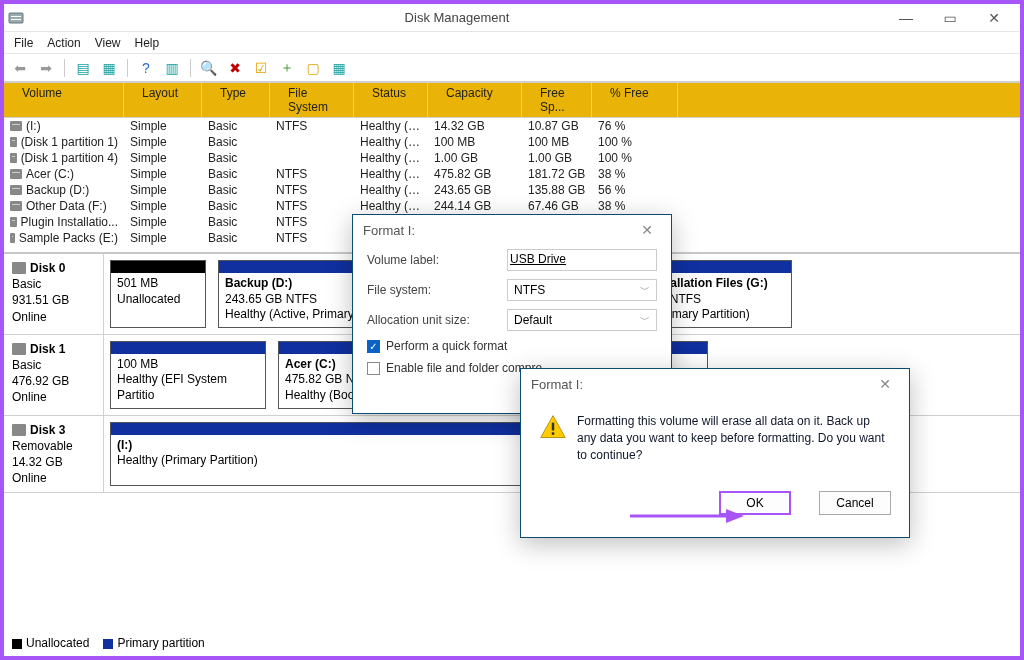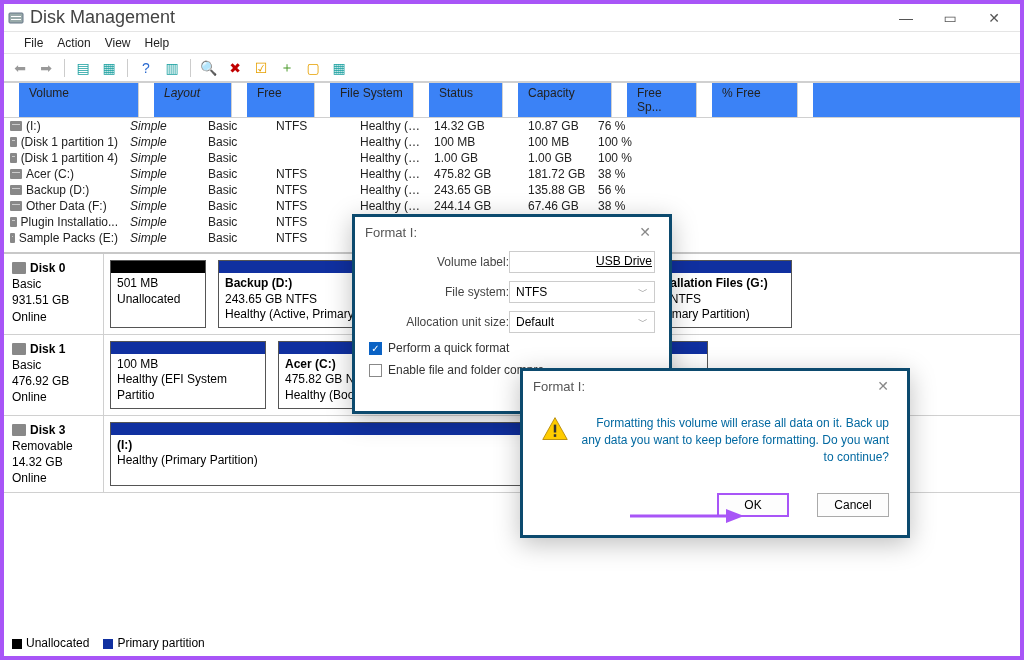--- a/index.html
+++ b/index.html
@@ -2,52 +2,52 @@
 <html><head>
 <meta charset="utf-8">
 <style>
   * { box-sizing: border-box; }
   body { margin: 0; font-family: "Segoe UI", Tahoma, sans-serif; font-size: 12px; color: #000; background: #fff; }
   .frame { width: 1024px; height: 660px; border: 4px solid #a855f7; position: relative; overflow: hidden; background: #fff; }
 
   
   .titlebar { height: 28px; display: flex; align-items: center; padding: 0 4px; border-bottom: 1px solid #e5e5e5; }
   .titlebar .app-icon { width:16px; height:16px; display:inline-flex; align-items:center; justify-content:center; margin-right:6px; }
-  .titlebar .title { flex: 1; font-size: 18px; color:#444; }
+  .titlebar .title { flex: 1; font-size: 13px; color:#444;text-align:center; }
   .winbtns { display:flex; }
   .winbtn { width:44px; height:28px; display:flex; align-items:center; justify-content:center; font-size:14px; color:#555; }
 
   
-  .menubar { height: 22px; display:flex; align-items:center; padding: 0 20px; gap: 14px; border-bottom: 1px solid #e5e5e5; }
+  .menubar { height: 22px; display:flex; align-items:center; padding: 0 10px; gap: 14px; border-bottom: 1px solid #e5e5e5; }
   .menubar span { color:#222; cursor:default; }
 
   
   .toolbar { height: 28px; display:flex; align-items:center; padding: 2px 6px; gap: 6px; border-bottom: 1px solid #d0d0d0; }
   .tbtn { width:20px; height:20px; display:flex; align-items:center; justify-content:center; font-size:14px; color:#555; }
   .tsep { width:1px; height:18px; background:#ccc; margin:0 2px; }
   .tbtn.cyan { color:#1aa0a0; }
   .tbtn.red { color:#c00000; }
   .tbtn.orange { color:#e6a000; }
   .tbtn.green { color:#4a9a2a; }
   .tbtn.blue { color:#2a6ad0; }
   .tbtn.pale { color:#999; }
 
   
   .table { border-top:1px solid #d0d0d0; }
   .thead { display:flex; background:#fff; border-bottom:1px solid #d0d0d0; }
-  .th { padding: 3px 10px; border-right:1px solid #d0d0d0; font-size:12px; color:#222; background:#3b82f6;margin-left:15px; }
+  .th { padding: 3px 18px; border-right:1px solid #d0d0d0; font-size:12px; color:#222; background:#eab308; }
   .tbody { }
   .tr { display:flex; padding: 0; height:16px; align-items:center; }
   .td { padding: 0 6px; font-size:12px; color:#222; overflow:hidden; white-space:nowrap; text-overflow:ellipsis; }
   .td.vol { display:flex; align-items:center; gap:4px; }
   .drv-icon { width:12px; height:10px; background:#888; border-radius:1px; display:inline-block; position:relative; }
   .drv-icon::before { content:''; position:absolute; left:2px; right:2px; top:3px; height:1px; background:#ccc; }
 
   
-  .c0 { width:120px; } .c1 { width:78px;font-style:italic; } .c2 { width:68px; } .c3 { width:84px; }
+  .c0 { width:120px; } .c1 { width:78px; } .c2 { width:68px; } .c3 { width:84px; }
   .c4 { width:74px; } .c5 { width:94px; } .c6 { width:70px; } .c7 { width:86px; }
 
   
   .diskview { margin-top:6px; border-top:2px solid #c8c8c8; }
   .diskrow { display:flex; border-bottom:1px solid #d0d0d0; min-height:76px; }
   .diskinfo { width:100px; padding:6px 8px; border-right:1px solid #d0d0d0; font-size:12px; line-height:1.35; background:#fff; }
   .diskinfo b { display:flex; align-items:center; gap:4px; }
   .hdd-icon { width:14px; height:12px; background:#888; border-radius:1px; display:inline-block; }
   .partitions { flex:1; display:flex; gap:8px; padding:6px 6px; align-items:stretch; }
   .part { border:1px solid #555; margin-right:4px; display:flex; flex-direction:column; font-size:12px; }
@@ -57,21 +57,21 @@
   .stripe.primary { background:#1030a0; }
   .part.unalloc { border:1px solid #555; }
   .part .label { font-weight:bold; }
 
   
   .legend { position:absolute; left:8px; bottom:6px; display:flex; gap:14px; font-size:12px; align-items:center; }
   .sw { width:10px; height:10px; display:inline-block; margin-right:4px; vertical-align:middle; }
   .sw.black { background:#000; } .sw.blue { background:#1030a0; }
 
   
-  .dialog { position:absolute; background:#fff; border:3px solid #0c4a6e; box-shadow: 0 6px 24px rgba(0,0,0,.25); text-align: right; }
+  .dialog { position:absolute; background:#fff; border:1px solid #0c4a6e; box-shadow: 0 6px 24px rgba(0,0,0,.25); }
   .dialog .dtitle { height:30px; display:flex; align-items:center; padding:0 10px; color:#555; font-size:13px; }
   .dialog .dclose { position:absolute; right:6px; top:4px; width:36px; height:22px; display:flex; align-items:center; justify-content:center; color:#888; font-size:14px; }
   .formrow { display:flex; align-items:center; padding:4px 14px; }
   .formrow .lbl { width:140px; color:#444; }
   .txt { flex:1; height:22px; border:1px solid #ccc; padding:2px 2px; font-size:12px;text-decoration:underline; }
   .sel { flex:1; height:22px; border:1px solid #ccc; padding:2px 6px; font-size:12px; display:flex; align-items:center; justify-content:space-between; }
   .chev { font-size:10px; color:#888; }
   .chkrow { display:flex; align-items:center; gap:6px; padding:4px 14px; color:#333; }
   .chk { width:13px; height:13px; border:1px solid #888; display:inline-flex; align-items:center; justify-content:center; font-size:10px; }
   .chk.checked { background:#0a62c4; border-color:#0a62c4; color:#fff; }
@@ -126,21 +126,21 @@
     <span class="tbtn orange">☑</span>
     <span class="tbtn green">＋</span>
     <span class="tbtn orange">▢</span>
     <span class="tbtn cyan">▦</span>
   </div>
 
   <div class="table">
     <div class="thead">
       <div class="th c0">Volume</div>
       <div class="th c1">Layout</div>
-      <div class="th c2">Free</div>
+      <div class="th c2">Type</div>
       <div class="th c3">File System</div>
       <div class="th c4">Status</div>
       <div class="th c5">Capacity</div>
       <div class="th c6">Free Sp...</div>
       <div class="th c7">% Free</div>
       <div class="th" style="flex:1;border-right:none;"></div>
     </div>
     <div class="tbody" id="tbody">
         <div class="tr">
           <div class="td c0 vol">
@@ -360,21 +360,21 @@
     <div class="dtitle">Format I:</div>
     <div class="dclose">✕</div>
     <div style="display:flex; gap:12px; padding:14px 18px 10px;">
       <span class="warn-icon">
         <svg viewBox="0 0 32 32" width="28" height="28">
             <polygon points="16,3 30,28 2,28" fill="#ffcc00" stroke="#b38600"></polygon>
             <rect x="14.6" y="11" width="2.8" height="9" fill="#333"></rect>
             <rect x="14.6" y="22" width="2.8" height="3" fill="#333"></rect>
           </svg>
       </span>
-      <div style="font-size:12px; color:#0369a1; line-height:1.4;">Formatting this volume will erase all data on it. Back up any data you want to keep before formatting. Do you want to continue?</div>
+      <div style="font-size:12px; color:#0f172a; line-height:1.4;">Formatting this volume will erase all data on it. Back up any data you want to keep before formatting. Do you want to continue?</div>
     </div>
     <div style="display:flex; justify-content:flex-end; gap:28px; padding:18px 18px 0;">
       <div class="btn primary">OK</div>
       <div class="btn">Cancel</div>
     </div>
   </div>
 
   <svg class="arrow" style="left:622px; top:500px;" width="120" height="24">
     <line x1="4" y1="12" x2="100" y2="12" stroke="#a855f7" stroke-width="3"></line>
     <polygon points="100,5 118,12 100,19" fill="#a855f7"></polygon>

